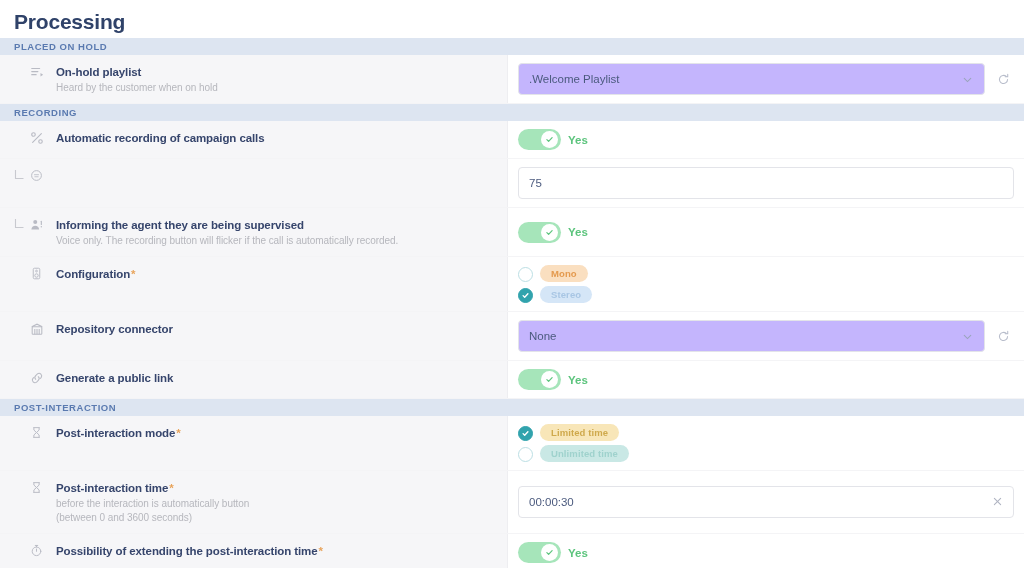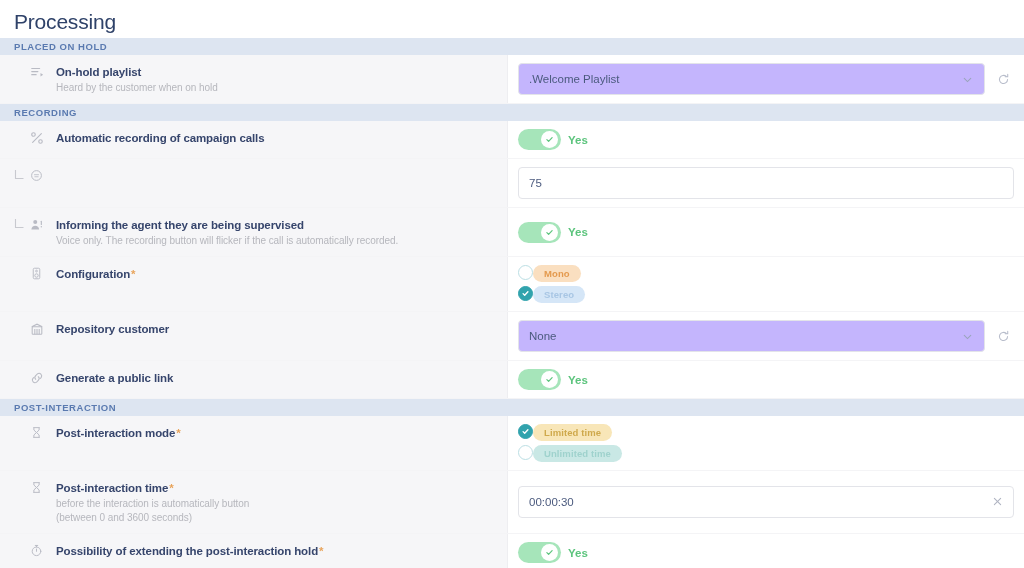--- a/index.html
+++ b/index.html
@@ -7,21 +7,21 @@
     width: 1024px;
     height: 568px;
     background: #ffffff;
     font-family: "Liberation Sans", sans-serif;
     overflow: hidden;
   }
   .page { width: 1024px; height: 568px; position: relative; background: #fff; }
 
   .page-title {
     font-size: 21px;
-    font-weight: normal;
+    font-weight: bold;
     color: #2f4269;
     letter-spacing: -0.2px;
     padding: 7px 0 0 14px;
     height: 38px;
     line-height: 30px;
   }
 
   .section-header {
     background: #dde5f1;
     color: #5a7ab0;
@@ -151,21 +151,21 @@
     background: #ffffff;
     display: flex;
     align-items: center;
     justify-content: center;
     color: #5cc47d;
   }
   .toggle-label { font-size: 11.5px; font-weight: bold; color: #5cc47d; }
 
   
   .radio-group { display: flex; flex-direction: column; gap: 4px; }
-  .radio-row { display: flex; align-items: flex-start; }
+  .radio-row { display: flex; align-items: flex-end; gap: 7px; }
   .radio {
     width: 15px; height: 15px;
     border-radius: 50%;
     border: 1.5px solid #bcdfe4;
     background: #fff;
     display: flex; align-items: center; justify-content: center;
     color: #fff;
   }
   .radio.checked { background: #31a3ad; border-color: #31a3ad; }
   .pill {
@@ -342,21 +342,21 @@
           <div class="row-icon">
             <svg width="14" height="14" viewBox="0 0 16 16" fill="none" stroke="currentColor" stroke-width="1.2">
               <path d="M2 5.5 L8 2.5 L14 5.5"></path>
               <rect x="2.5" y="5.5" width="11" height="8.5" rx="0.8"></rect>
               <line x1="5.5" y1="8" x2="5.5" y2="14"></line>
               <line x1="8" y1="8" x2="8" y2="14"></line>
               <line x1="10.5" y1="8" x2="10.5" y2="14"></line>
             </svg>
           </div>
           <div class="label-text">
-            <div class="label-main"><span>Repository customer</span></div>
+            <div class="label-main"><span>Repository connector</span></div>
           </div>
         </div>
         <div class="ctrl-col">
           <div class="select-wrap">
             <div class="select">
               <span>None</span>
               <span class="chev">
                 <svg width="13" height="13" viewBox="0 0 16 16" fill="none" stroke="currentColor" stroke-width="1.3" stroke-linecap="round">
                   <path d="M4 6.5 L8 10.5 L12 6.5"></path>
                 </svg>
@@ -462,21 +462,21 @@
           <div class="branch"></div>
           <div class="row-icon">
             <svg width="13" height="13" viewBox="0 0 16 16" fill="none" stroke="currentColor" stroke-width="1.2" stroke-linecap="round">
               <circle cx="8" cy="9" r="5.3"></circle>
               <line x1="8" y1="9" x2="8" y2="6.2"></line>
               <line x1="6.5" y1="1.8" x2="9.5" y2="1.8"></line>
               <line x1="8" y1="1.8" x2="8" y2="3.6"></line>
             </svg>
           </div>
           <div class="label-text">
-            <div class="label-main"><span>Possibility of extending the post-interaction hold</span><span class="req">*</span></div>
+            <div class="label-main"><span>Possibility of extending the post-interaction time</span><span class="req">*</span></div>
           </div>
         </div>
         <div class="ctrl-col">
           <div class="toggle-wrap">
             <span class="toggle">
               <span class="knob">
                 <svg width="9" height="9" viewBox="0 0 12 12" fill="none" stroke="currentColor" stroke-width="1.6" stroke-linecap="round" stroke-linejoin="round">
                   <path d="M2.5 6.2 L4.8 8.5 L9.5 3.5"></path>
                 </svg>
               </span>

